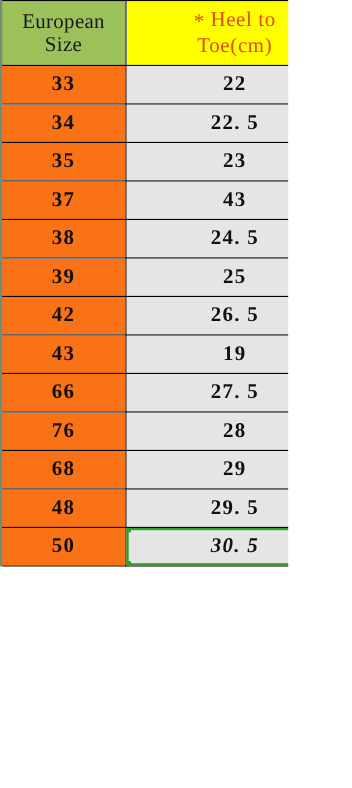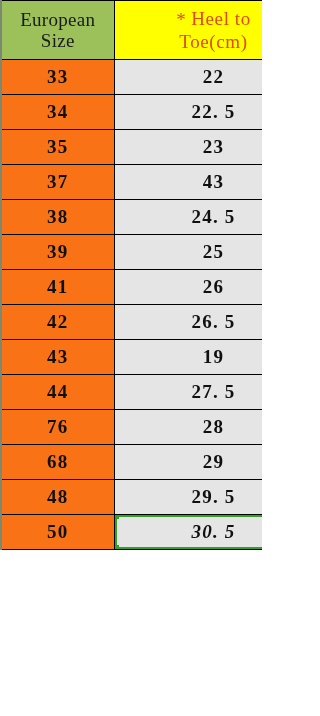--- a/index.html
+++ b/index.html
@@ -144,33 +144,29 @@
       </tr>
       <tr class="data-row">
         <td class="cell-size">38</td>
         <td class="cell-value">24. 5</td>
       </tr>
       <tr class="data-row">
         <td class="cell-size">39</td>
         <td class="cell-value">25</td>
       </tr>
       <tr class="data-row">
-        <td class="cell-size">41</td>
-        <td class="cell-value">26</td>
-      </tr>
-      <tr class="data-row">
         <td class="cell-size">42</td>
         <td class="cell-value">26. 5</td>
       </tr>
       <tr class="data-row">
         <td class="cell-size">43</td>
         <td class="cell-value">19</td>
       </tr>
       <tr class="data-row">
-        <td class="cell-size">44</td>
+        <td class="cell-size">66</td>
         <td class="cell-value">27. 5</td>
       </tr>
       <tr class="data-row">
         <td class="cell-size">76</td>
         <td class="cell-value">28</td>
       </tr>
       <tr class="data-row">
         <td class="cell-size">68</td>
         <td class="cell-value">29</td>
       </tr>

